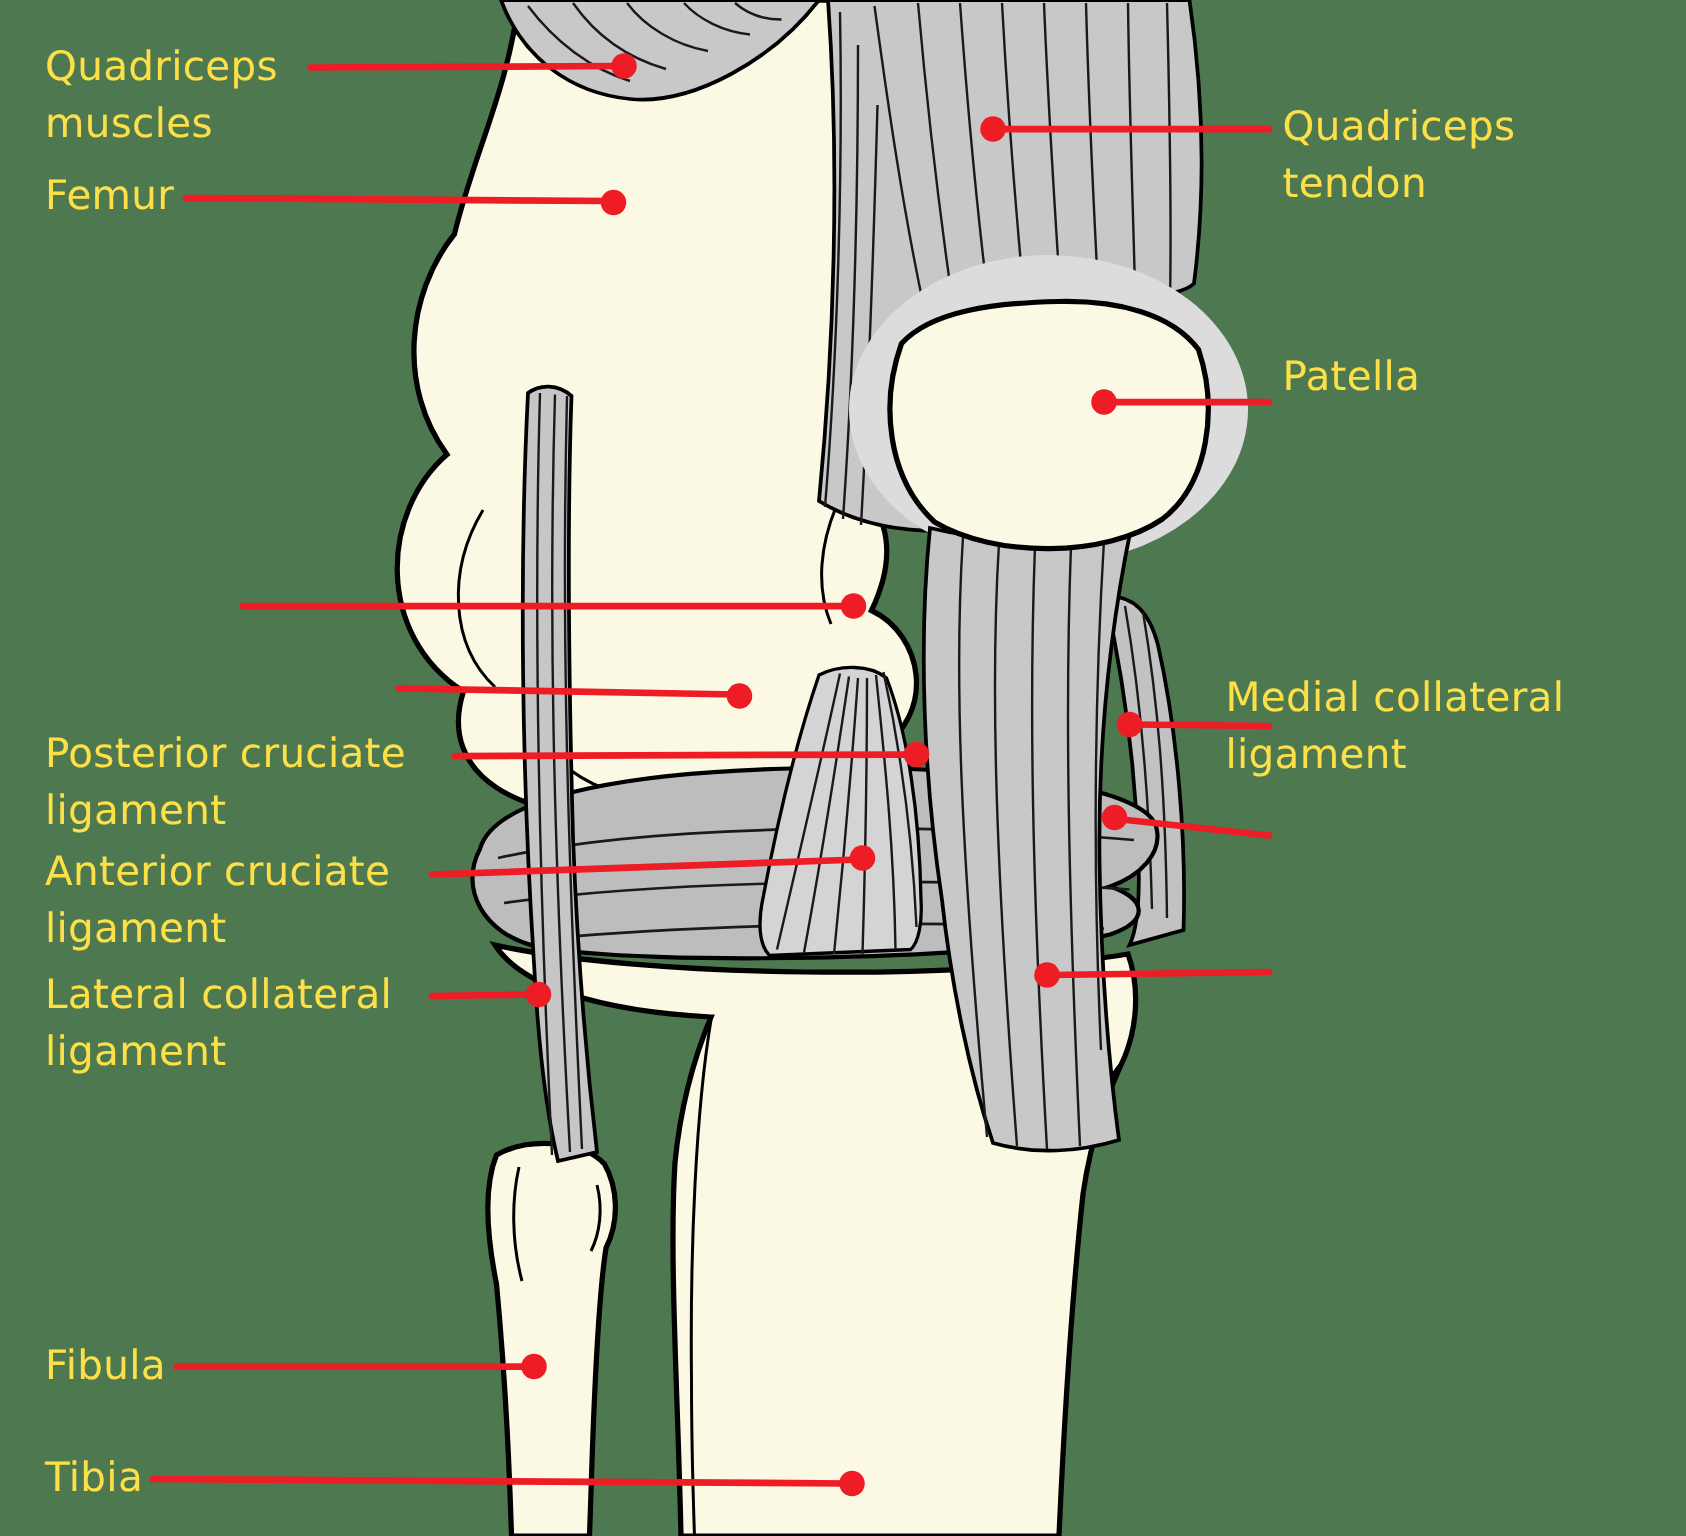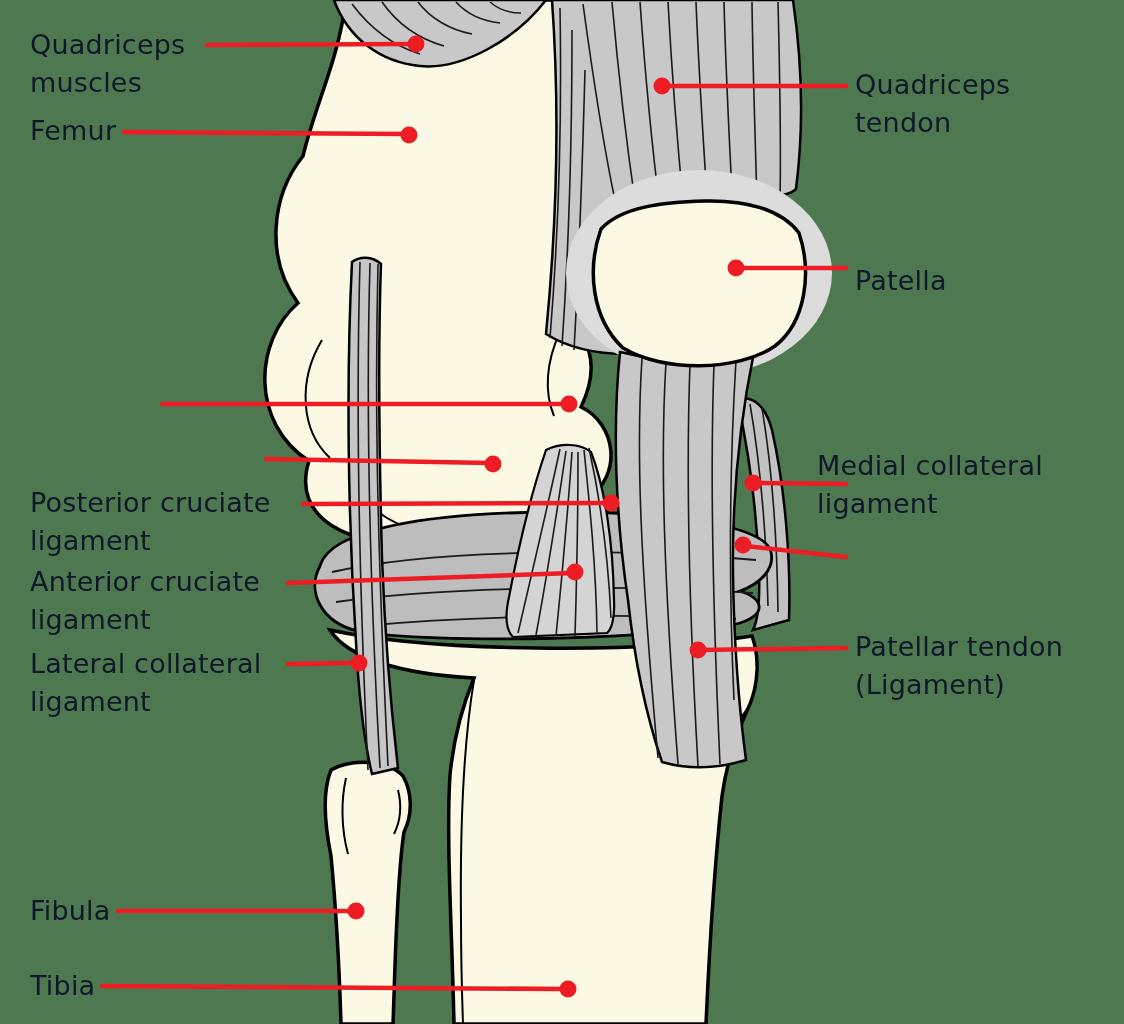--- a/index.html
+++ b/index.html
@@ -3,21 +3,21 @@
 <meta charset="utf-8">
 <style>
   html,body{margin:0;padding:0;background:#4e7950;}
   .stage{
     position:relative;width:1124px;height:1024px;
     background:#4e7950;overflow:hidden;
     font-family:"DejaVu Sans","Liberation Sans",sans-serif;
   }
   .stage svg{position:absolute;left:0;top:0;}
   .label{
-    position:absolute;color:#0f172a;font-size:27px;line-height:38px;
+    position:absolute;color:#fde047;font-size:27px;line-height:38px;
     white-space:pre-line;letter-spacing:.2px;
   }
 </style>
 </head>
 <body>
 
 <div class="stage">
 
 <svg width="1124" height="1024" viewBox="0 0 1124 1024">
 
@@ -166,19 +166,17 @@
 ligament</div>
   <div class="label" style="left:30px;top:563px">Anterior cruciate
 ligament</div>
   <div class="label" style="left:30px;top:645px">Lateral collateral
 ligament</div>
   <div class="label" style="left:30px;top:892px">Fibula</div>
   <div class="label" style="left:30px;top:967px">Tibia</div>
 
   <div class="label" style="left:855px;top:66px">Quadriceps
 tendon</div>
-  <div class="label" style="left:855px;top:262px">Patella</div>
+  <div class="label" style="left:855px;top:233px">Patella</div>
   <div class="label" style="left:817px;top:447px">Medial collateral
 ligament</div>
-  <div class="label" style="left:855px;top:628px">Patellar tendon
-(Ligament)</div>
 
 </div>
 
 </body></html>

